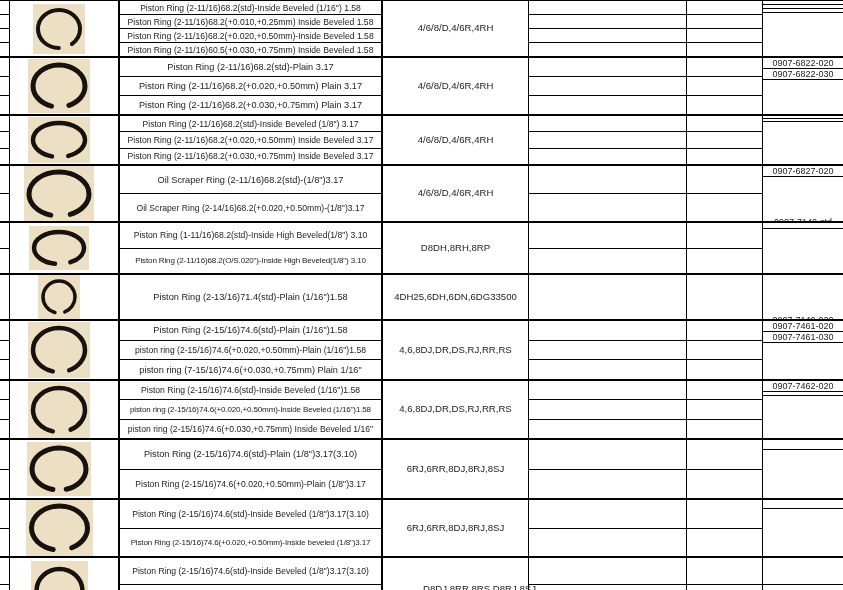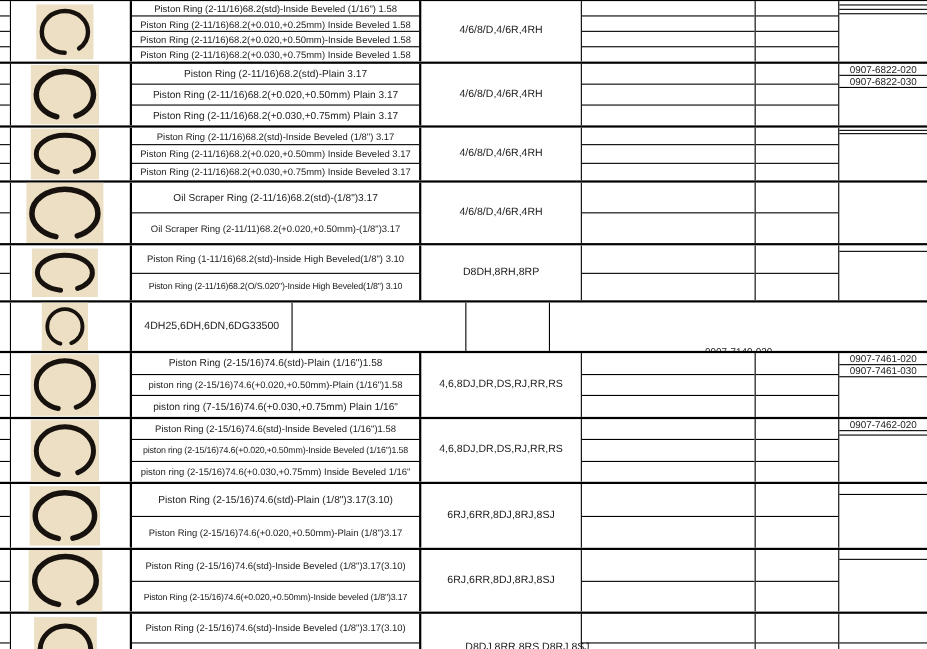--- a/index.html
+++ b/index.html
@@ -82,21 +82,21 @@
         <div class="drow sm">
           <span>Piston Ring (2-11/16)68.2(std)-Inside Beveled (1/16") 1.58</span>
         </div>
         <div class="drow sm">
           <span>Piston Ring (2-11/16)68.2(+0.010,+0.25mm) Inside Beveled 1.58</span>
         </div>
         <div class="drow sm">
           <span>Piston Ring (2-11/16)68.2(+0.020,+0.50mm)-Inside Beveled 1.58</span>
         </div>
         <div class="drow sm">
-          <span>Piston Ring (2-11/16)68.2(+0.030,+0.75mm) Inside Beveled 1.58</span>
+          <span>Piston Ring (2-11/16)60.5(+0.030,+0.75mm) Inside Beveled 1.58</span>
         </div>
       </div>
       <div class="col eng">
         <span>4/6/8/D,4/6R,4RH</span>
       </div>
       <div class="col cola">
         <div class="srow"></div>
         <div class="srow"></div>
         <div class="srow"></div>
         <div class="srow"></div>
@@ -216,33 +216,41 @@
           <svg width="70" height="56" viewBox="0 0 70 56">
             <ellipse cx="35" cy="28" rx="30" ry="22" fill="none" stroke="#17120e" stroke-width="5" stroke-linecap="round" stroke-dasharray="29.58 19.72 115.03 0.00"></ellipse>
           </svg>
         </div>
       </div>
       <div class="col desc">
         <div class="drow">
           <span>Oil Scraper Ring (2-11/16)68.2(std)-(1/8")3.17</span>
         </div>
         <div class="drow sm">
-          <span>Oil Scraper Ring (2-11/11)68.2(+0.020,+0.50mm)-(1/8")3.17</span>
+          <span>Oil Scraper Ring (2-14/16)68.2(+0.020,+0.50mm)-(1/8")3.17</span>
         </div>
       </div>
       <div class="col eng">
         <span>4/6/8/D,4/6R,4RH</span>
       </div>
       <div class="col cola">
         <div class="srow"></div>
         <div class="srow"></div>
       </div>
       <div class="col colb">
         <div class="srow"></div>
         <div class="srow"></div>
+      </div>
+      <div class="col partc">
+        <div class="prow">
+          <span>0907-6827-020</span>
+        </div>
+        <div class="prow">
+          <span>0907-7140-std</span>
+        </div>
       </div>
     </div>
     <div class="group" style="height: 52px;">
       <div class="col sliver">
         <div class="srow"></div>
         <div class="srow"></div>
       </div>
       <div class="col imgcell">
         <div class="ringbox" style="width: 60px; height: 44px; background: rgb(236, 223, 195);">
           <svg width="60" height="44" viewBox="0 0 60 44">
@@ -278,20 +286,25 @@
       <div class="col sliver">
         <div class="srow"></div>
       </div>
       <div class="col imgcell">
         <div class="ringbox" style="width: 42px; height: 44px; background: rgb(236, 223, 195);">
           <svg width="42" height="44" viewBox="0 0 42 44">
             <ellipse cx="21" cy="22" rx="16" ry="16" fill="none" stroke="#17120e" stroke-width="3.5" stroke-linecap="round" stroke-dasharray="19.10 10.05 71.38 0.00"></ellipse>
           </svg>
         </div>
       </div>
+      <div class="col desc">
+        <div class="drow">
+          <span>Piston Ring (2-13/16)71.4(std)-Plain (1/16")1.58</span>
+        </div>
+      </div>
       <div class="col eng">
         <span>4DH25,6DH,6DN,6DG33500</span>
       </div>
       <div class="col cola">
         <div class="srow"></div>
       </div>
       <div class="col colb">
         <div class="srow"></div>
       </div>
       <div class="col partc">

